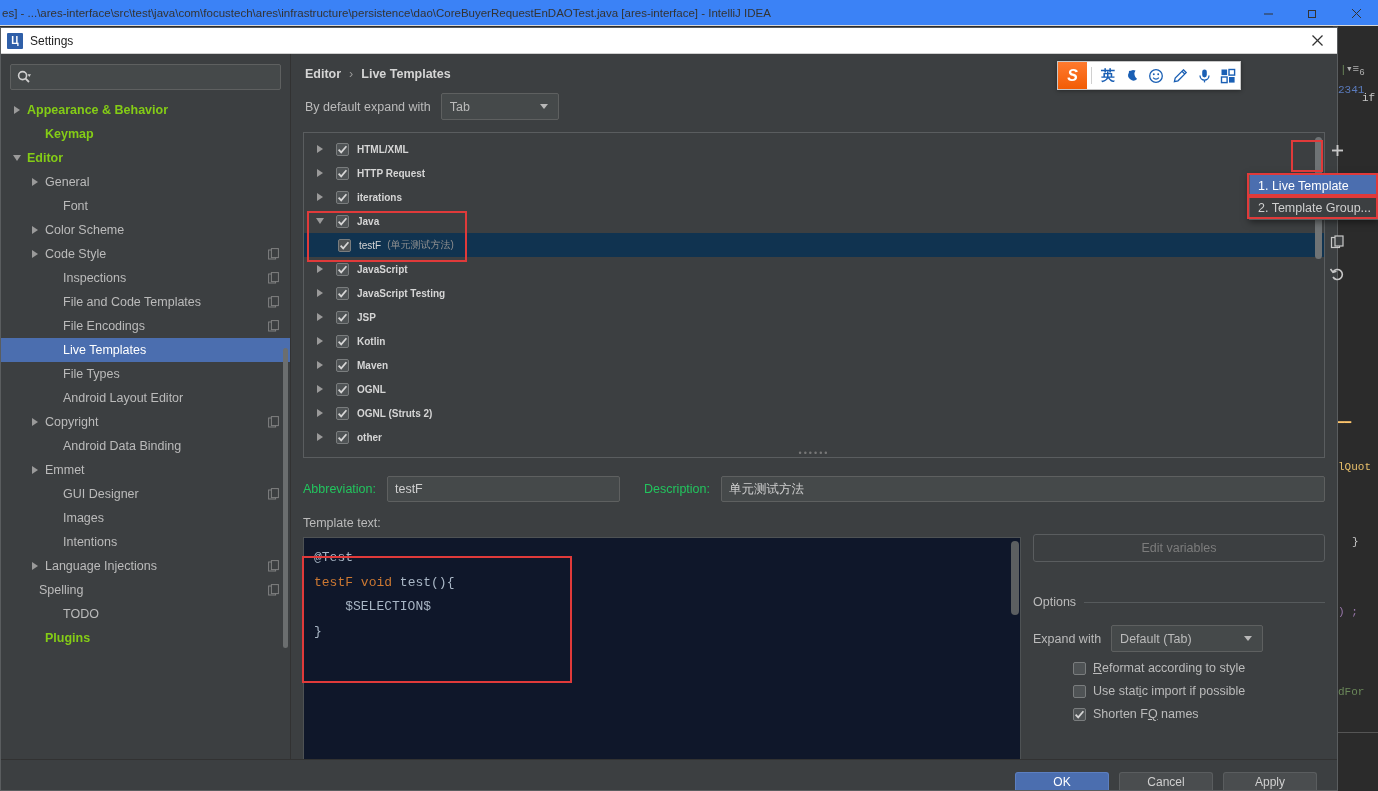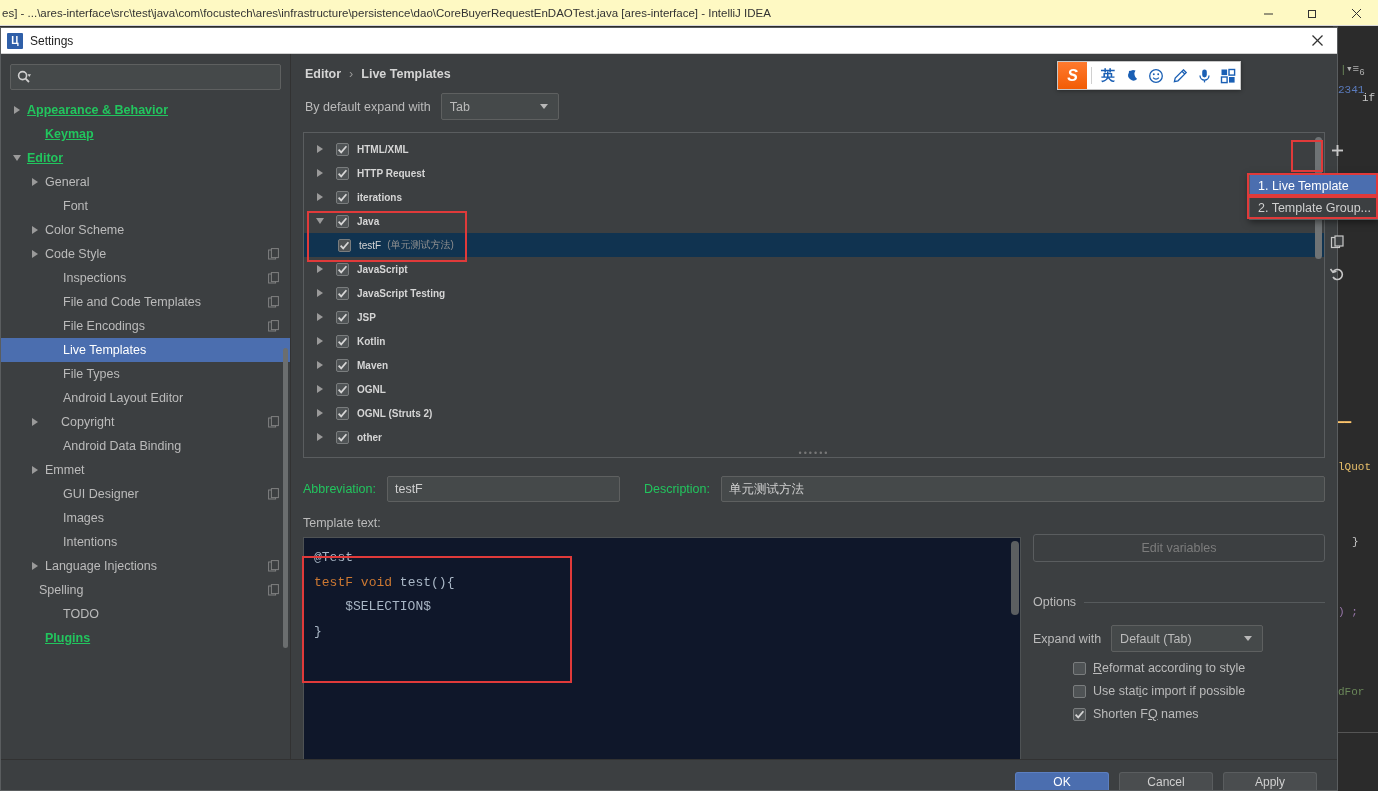--- a/index.html
+++ b/index.html
@@ -7,21 +7,21 @@
     width: 1378px; height: 791px;
     overflow: hidden;
     font-family: "Liberation Sans", sans-serif;
     background: #2b2b2b;
   }
   #root { position: relative; width: 1378px; height: 791px; }
 
   
   .ide-titlebar {
     position: absolute; left: 0; top: 0; width: 1378px; height: 26px;
-    background: #fef9c3; border-bottom: 1px solid #d8d8d8;
+    background: #3b82f6; border-bottom: 1px solid #d8d8d8;
     display: flex; align-items: center;
   }
   .ide-title-text {
     font-size: 11.5px; color: #333; margin-left: 2px; white-space: nowrap;
     overflow: hidden; flex: 1;
   }
   .win-btns { display: flex; height: 100%; }
   .win-btn {
     width: 44px; height: 26px; display: flex; align-items: center; justify-content: center;
     color: #333; font-size: 12px;
@@ -79,21 +79,21 @@
   .search-input {
     flex: 1; background: transparent; border: none; outline: none;
     color: #bbbbbb; font-size: 12px; font-family: "Liberation Sans", sans-serif;
     margin-left: 4px;
   }
   .tree { flex: 1; overflow: hidden; position: relative; }
   .tree-row {
     height: 24px; display: flex; align-items: center; padding-right: 10px;
     font-size: 12.5px; color: #bbbbbb; white-space: nowrap;
   }
-  .tree-row.bold { color: #22c55e; font-weight: bold; text-decoration: underline; }
+  .tree-row.bold { color: #84cc16; font-weight: bold; }
   .tree-row.selected { background: #4b6eaf; color: #ffffff; }
   .tw {
     width: 16px; display: flex; align-items: center; justify-content: center;
     flex: 0 0 16px;
   }
   .arrow-r { width: 0; height: 0; border-left: 6px solid #9a9a9a; border-top: 4.5px solid transparent; border-bottom: 4.5px solid transparent; }
   .arrow-d { width: 0; height: 0; border-top: 6px solid #9a9a9a; border-left: 4.5px solid transparent; border-right: 4.5px solid transparent; }
   .copy-badge { margin-left: auto; opacity: .72; display: flex; }
   .sidebar-scroll {
     position: absolute; right: 2px; top: 0; width: 5px; height: 100%;
@@ -392,21 +392,21 @@
               <span style="margin-left: 2px;">File Types</span>
             </div>
             <div class="tree-row" style="padding-left: 44px;">
               <span class="tw"></span>
               <span style="margin-left: 2px;">Android Layout Editor</span>
             </div>
             <div class="tree-row" style="padding-left: 26px;">
               <span class="tw">
                 <span class="arrow-r"></span>
               </span>
-              <span style="margin-left: 18px; text-align: right;">Copyright</span>
+              <span style="margin-left: 2px; text-align: right;">Copyright</span>
               <span class="copy-badge">
                 <svg width="12" height="12" viewBox="0 0 12 12">
                   <rect x="0.6" y="2" width="7" height="9" fill="none" stroke="#9a9a9a" stroke-width="1"></rect>
                   <rect x="3.4" y="0.6" width="7" height="9" fill="#3c3f41" stroke="#9a9a9a" stroke-width="1"></rect>
                 </svg>
               </span>
             </div>
             <div class="tree-row" style="padding-left: 44px;">
               <span class="tw"></span>
               <span style="margin-left: 2px;">Android Data Binding</span>

